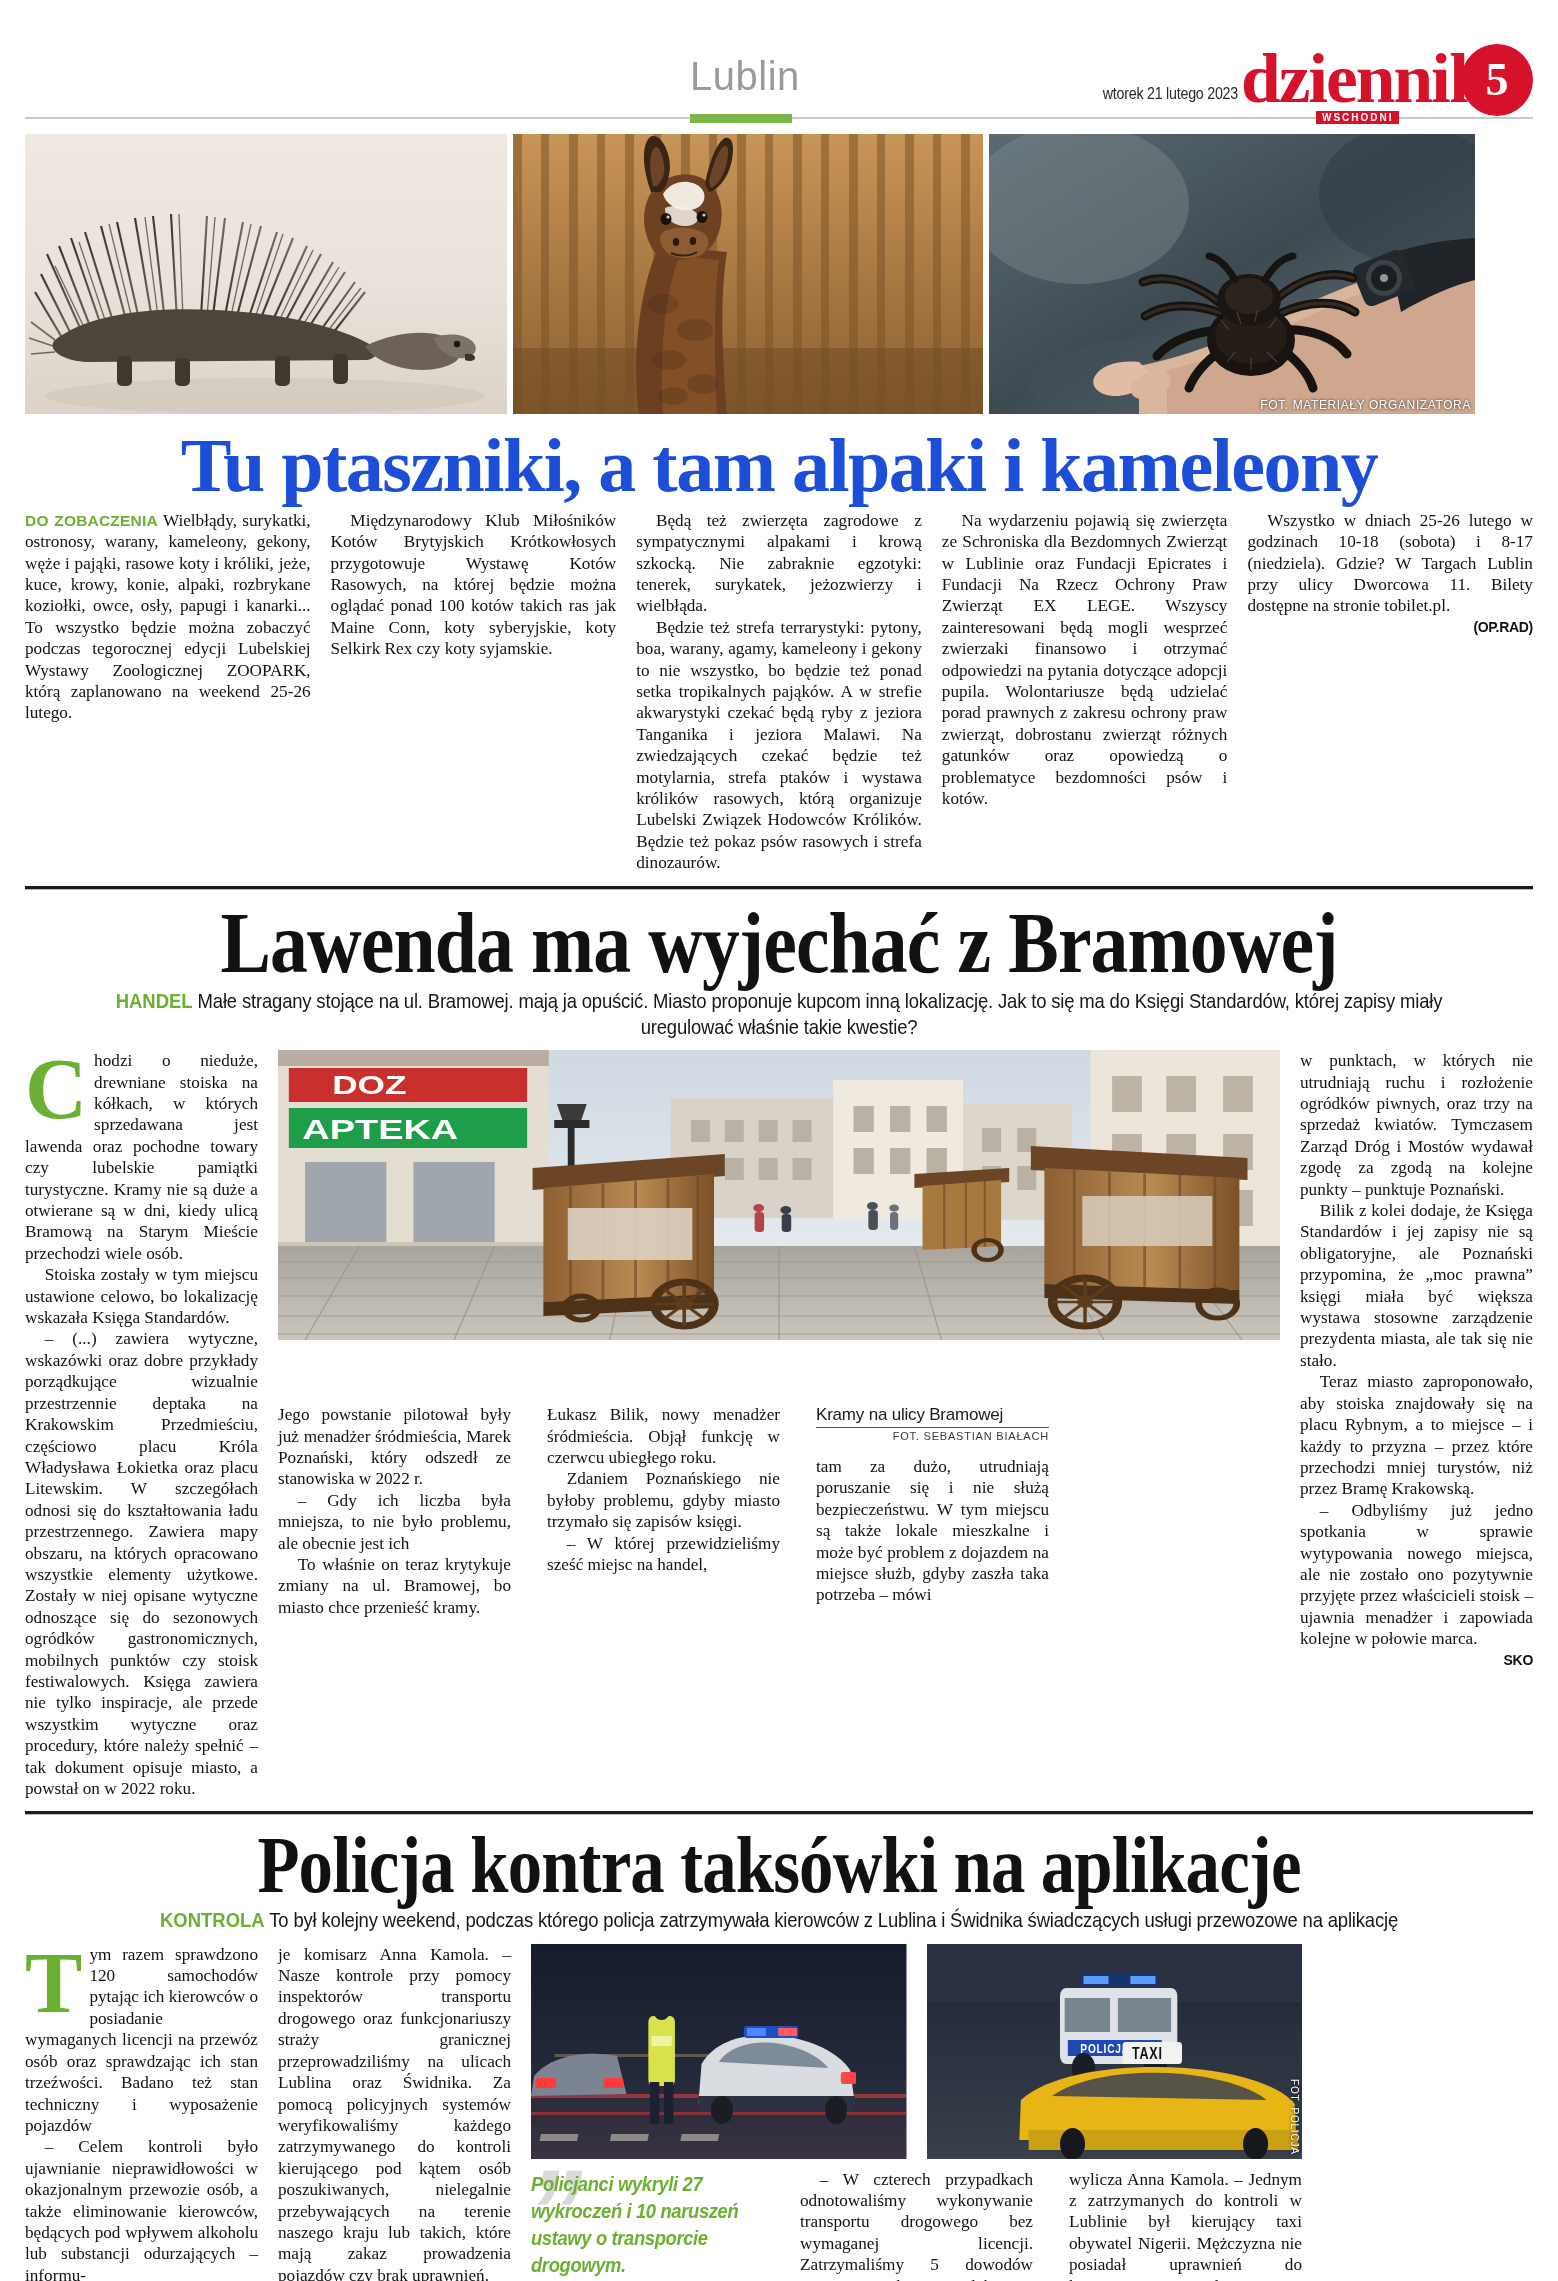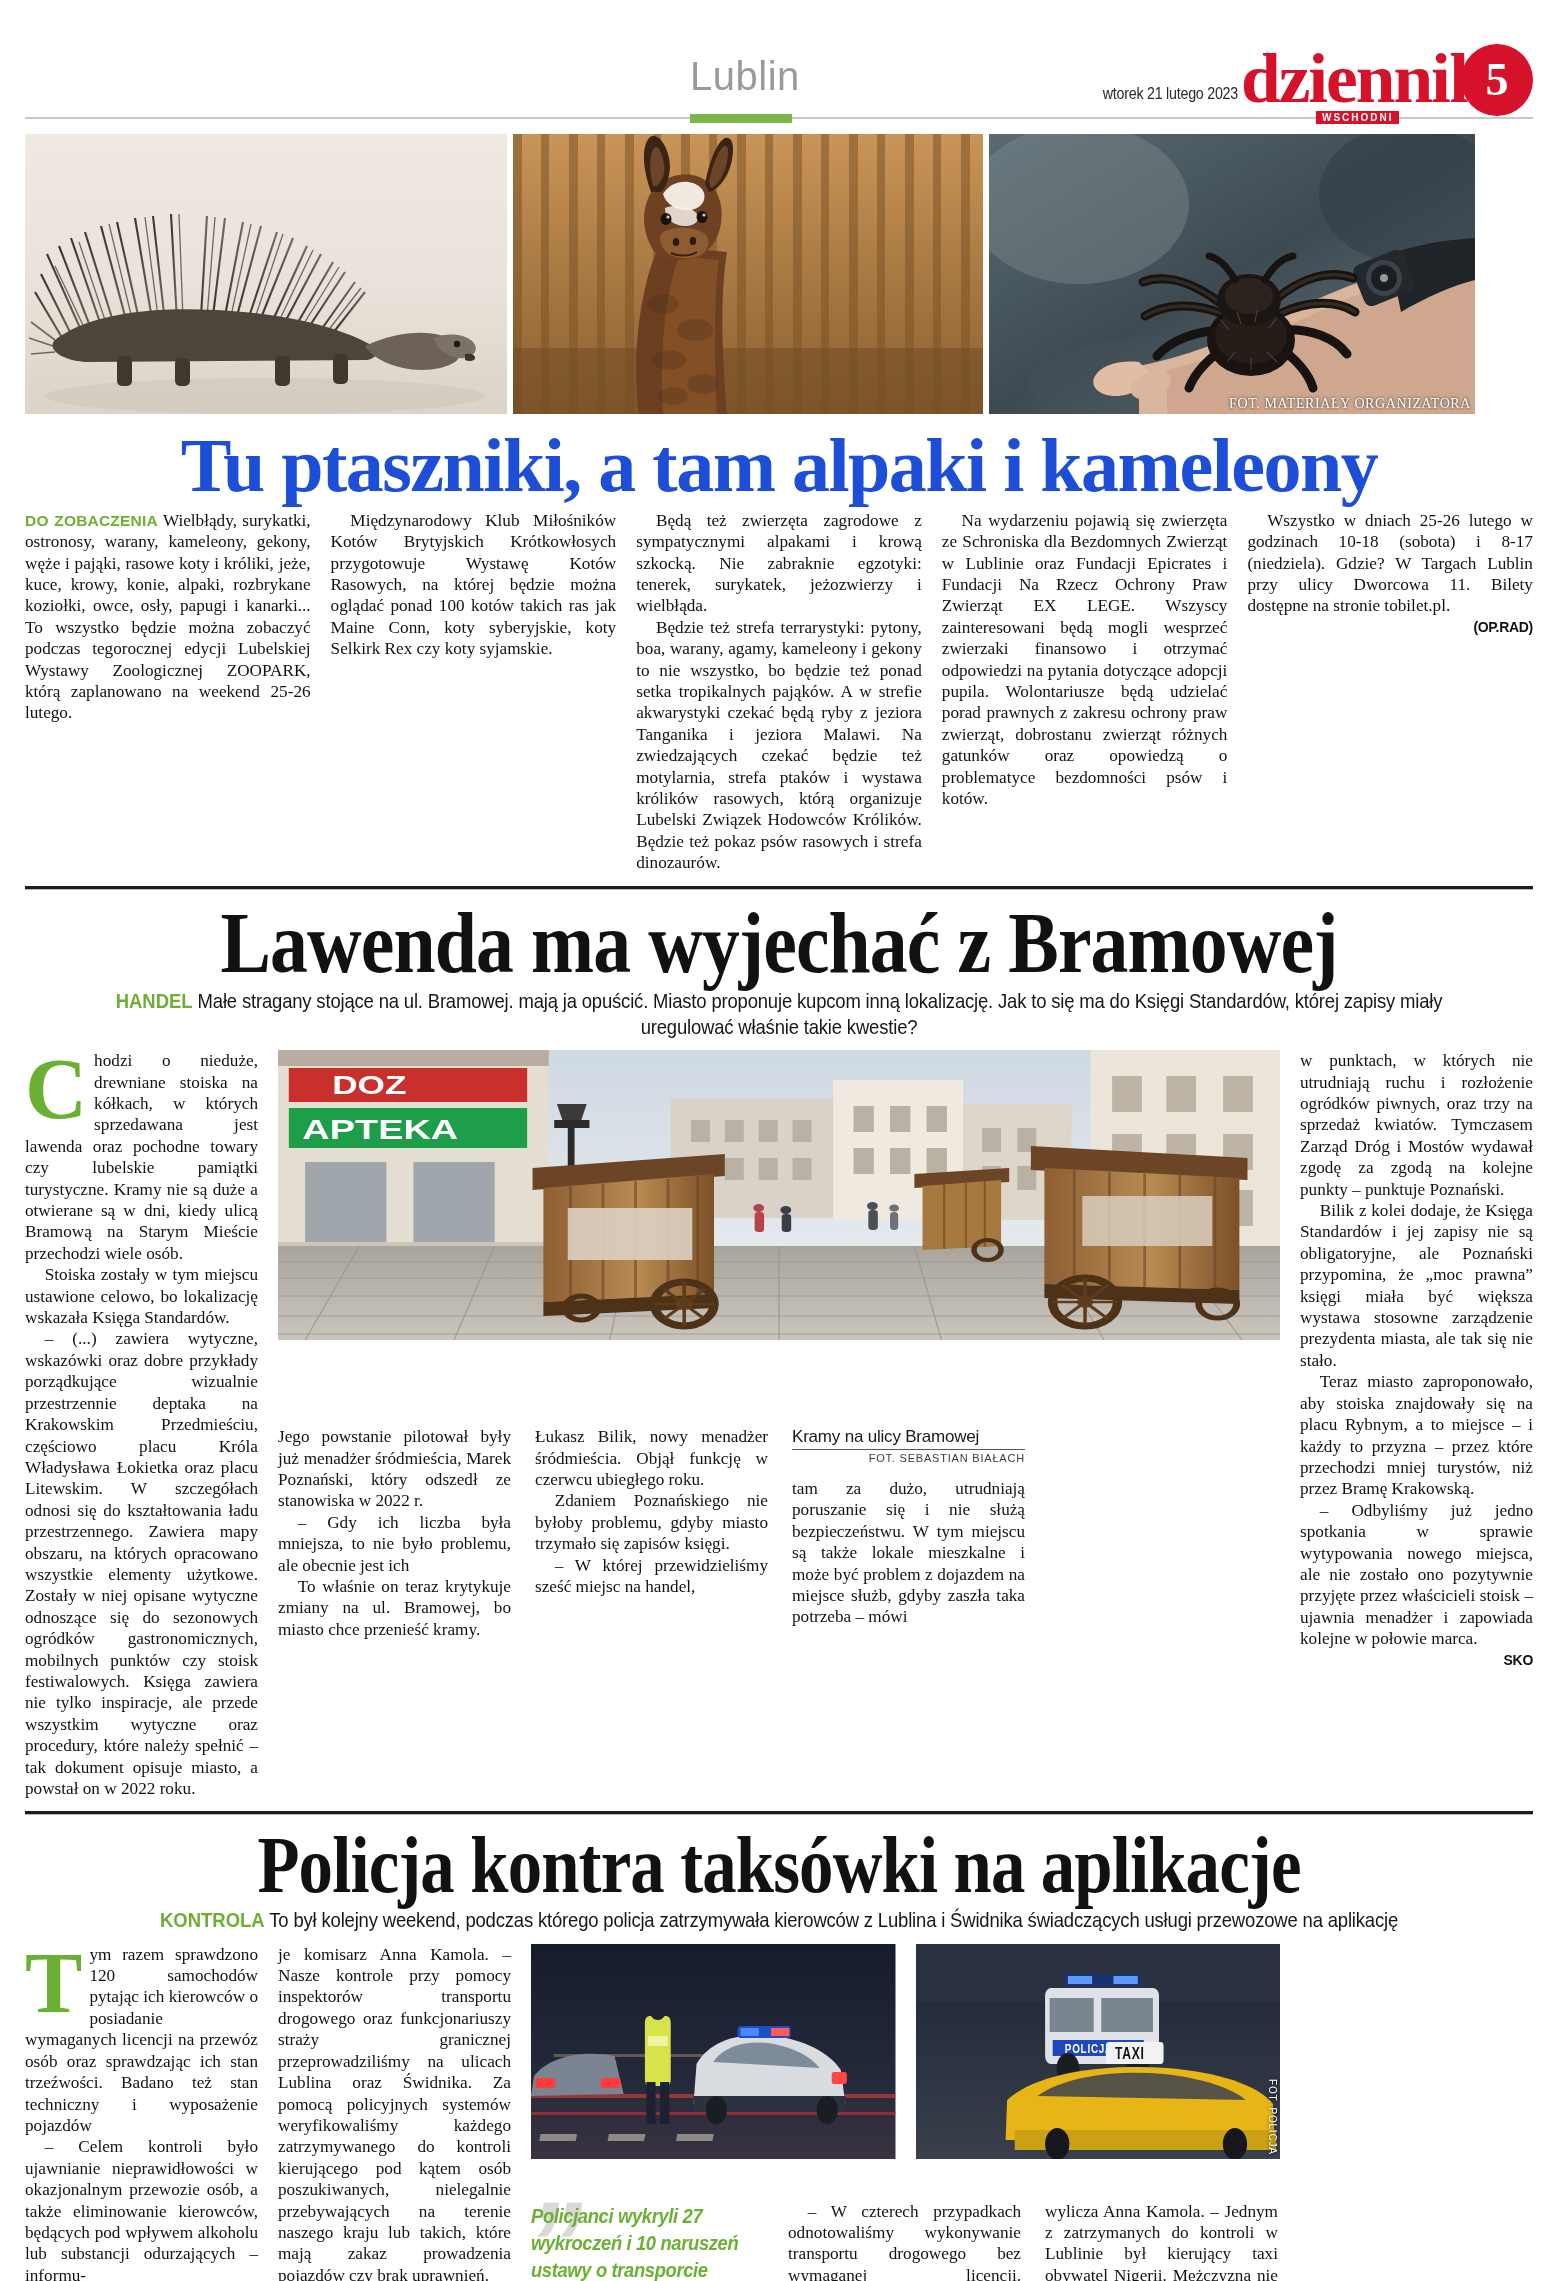--- a/index.html
+++ b/index.html
@@ -87,22 +87,22 @@
     height:280px;
     display:flex;
     gap:6px;
   }
   .ph{position:relative;overflow:hidden;}
   .ph-porcupine{width:482px;}
   .ph-alpaca{width:470px;}
   .ph-spider{width:486px;}
   .credit{
     position:absolute;right:4px;bottom:2px;
-    font-family:Liberation Serif, serif;
-    font-size:14px;color:#fff;letter-spacing:.6px;
+    font-family:Liberation Sans, sans-serif;
+    font-size:12px;color:#fff;letter-spacing:.6px;
     text-shadow:0 0 3px rgba(0,0,0,.85);
     margin-top:8px;
   }
 
   
   .hl-1{
     font-family:"Liberation Serif", serif;
     font-weight:bold;
     font-size:76px;
     text-align:center;
@@ -190,21 +190,21 @@
   .a2-wrap{display:flex;gap:20px;}
   .a2-col{width:233px;flex:0 0 233px;
     font-size:17.2px;line-height:1.245;text-align:justify;}
   .a2-col p{margin:0;text-indent:1.15em;}
   .a2-col p.first{text-indent:0;}
   .a2-mid{flex:1 1 auto;}
   .a2-photo{
     width:100%;height:344px;position:relative;overflow:hidden;
     margin-bottom:10px;
   }
-  .cap-row{display:flex;gap:24px;margin-top:32px;}
+  .cap-row{display:flex;gap:36px;}
   .cap-box{width:233px;flex:0 0 233px;}
   .photo-cap{
     font-family:"Liberation Sans", sans-serif;
     font-size:17px;color:#1a1a1a;letter-spacing:-.2px;
     border-bottom:1px solid #555;padding-bottom:2px;
   }
   .photo-cred{
     font-family:"Liberation Sans", sans-serif;
     font-size:11px;color:#3a3a3a;letter-spacing:.8px;
     text-align:right;margin-top:2px;

